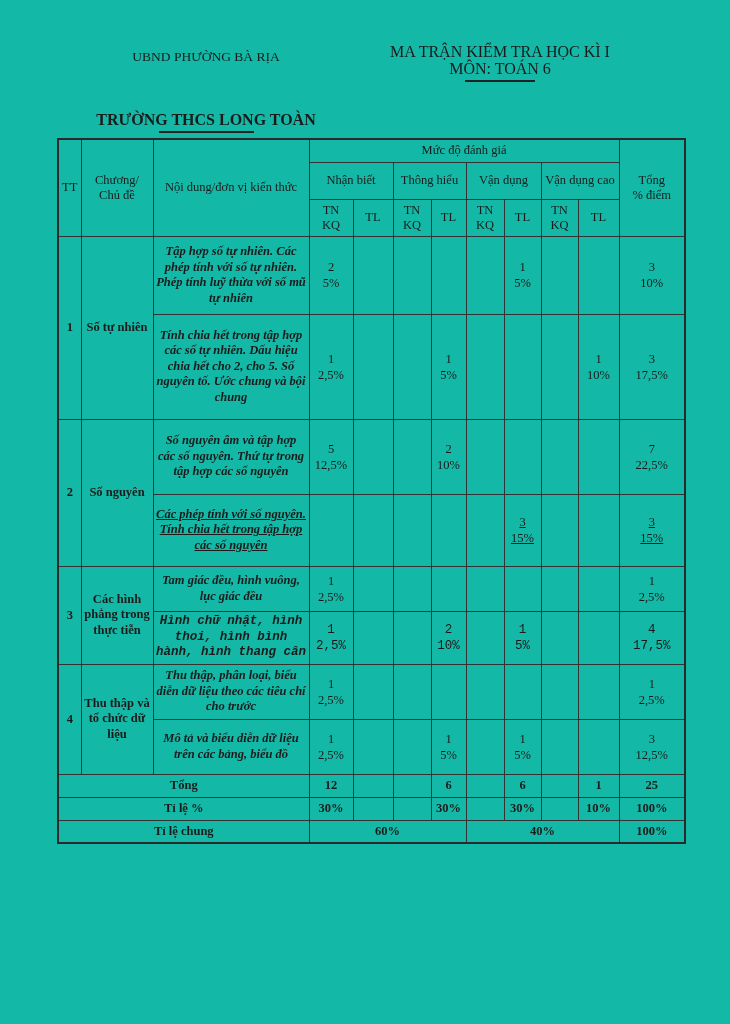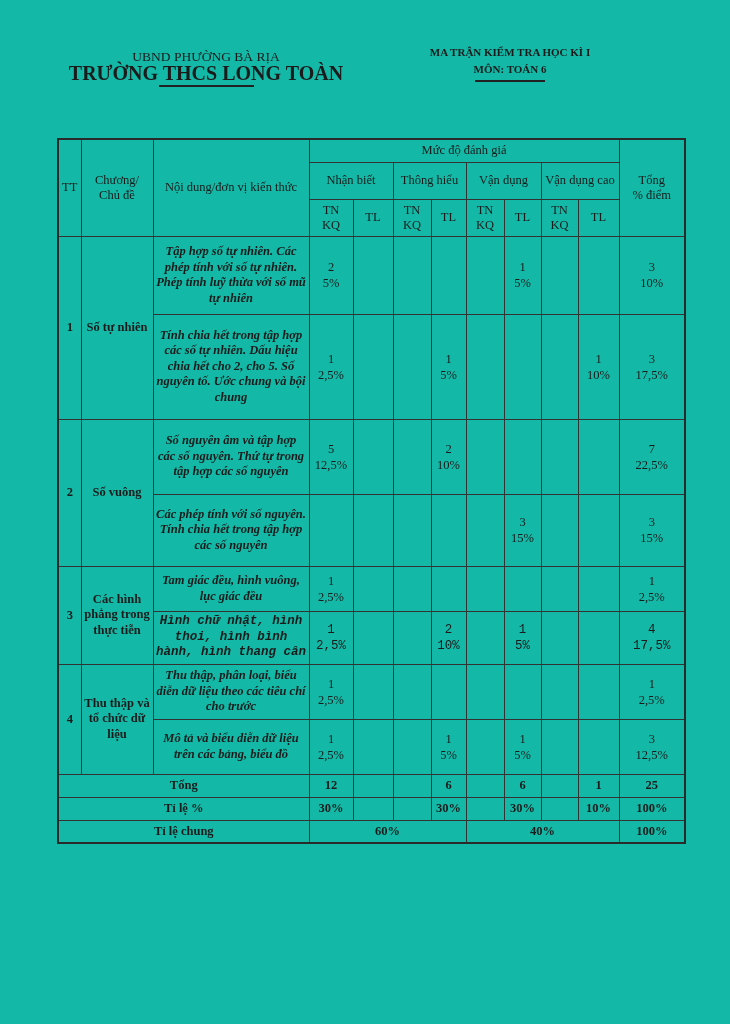--- a/index.html
+++ b/index.html
@@ -24,35 +24,35 @@
   
   .org-block {
     position: absolute;
     top: 48px;
     left: 56px;
     width: 300px;
     text-align: center;
     line-height: 17px;
   }
   .org-line1 { font-size: 13.5px; font-weight: normal; }
-  .org-line2 { font-size: 20px; font-weight: bold; }
+  .org-line2 { font-size: 16px; font-weight: bold; margin-top: 46px; }
   .org-underline {
     width: 95px;
     border-top: 2px solid #222;
     margin: 3px auto 0 auto;
   }
 
   .title-block {
     position: absolute;
     top: 44px;
-    left: 360px;
+    left: 350px;
     width: 300px;
     text-align: center;
-    font-weight: bold;
-    font-size: 11px;
+    font-weight: normal;
+    font-size: 16px;
     line-height: 16.5px;
   }
   .title-underline {
     width: 70px;
     border-top: 2px solid #222;
     margin: 3px auto 0 auto;
   }
 
   
   table.matrix {
@@ -94,21 +94,21 @@
   }
   tr.sum-row td { font-weight: bold; }
 
   
   tr.h1  { height: 23px; }
   tr.h2  { height: 37px; }
   tr.h3  { height: 37px; }
   tr.r1a { height: 78px; }
   tr.r1b { height: 105px; }
   tr.r2a { height: 75px; }
-  tr.r2b { height: 72px; }
+  tr.r2b { height: 72px; text-decoration: underline; }
   tr.r3a { height: 45px; }
   tr.r3b { height: 53px; font-family: Liberation Mono, monospace; }
   tr.r4a { height: 55px; }
   tr.r4b { height: 55px; }
   tr.sum-row { height: 23px; }
 </style>
 </head>
 <body>
 
 <div class="page">
@@ -201,21 +201,21 @@
       <td class="val-cell"></td>
       <td class="val-cell"></td>
       <td class="val-cell">1
 10%</td>
       <td class="val-cell">3
 17,5%</td>
     </tr>
 
     <tr class="r2a">
       <td rowspan="2" class="tt-cell">2</td>
-      <td rowspan="2" class="chapter-cell">Số vuông</td>
+      <td rowspan="2" class="chapter-cell">Số nguyên</td>
       <td class="content-cell">Số nguyên âm và tập hợp các số nguyên. Thứ tự trong tập hợp các số nguyên</td>
       <td class="val-cell">5
 12,5%</td>
       <td class="val-cell"></td>
       <td class="val-cell"></td>
       <td class="val-cell">2
 10%</td>
       <td class="val-cell"></td>
       <td class="val-cell"></td>
       <td class="val-cell"></td>

